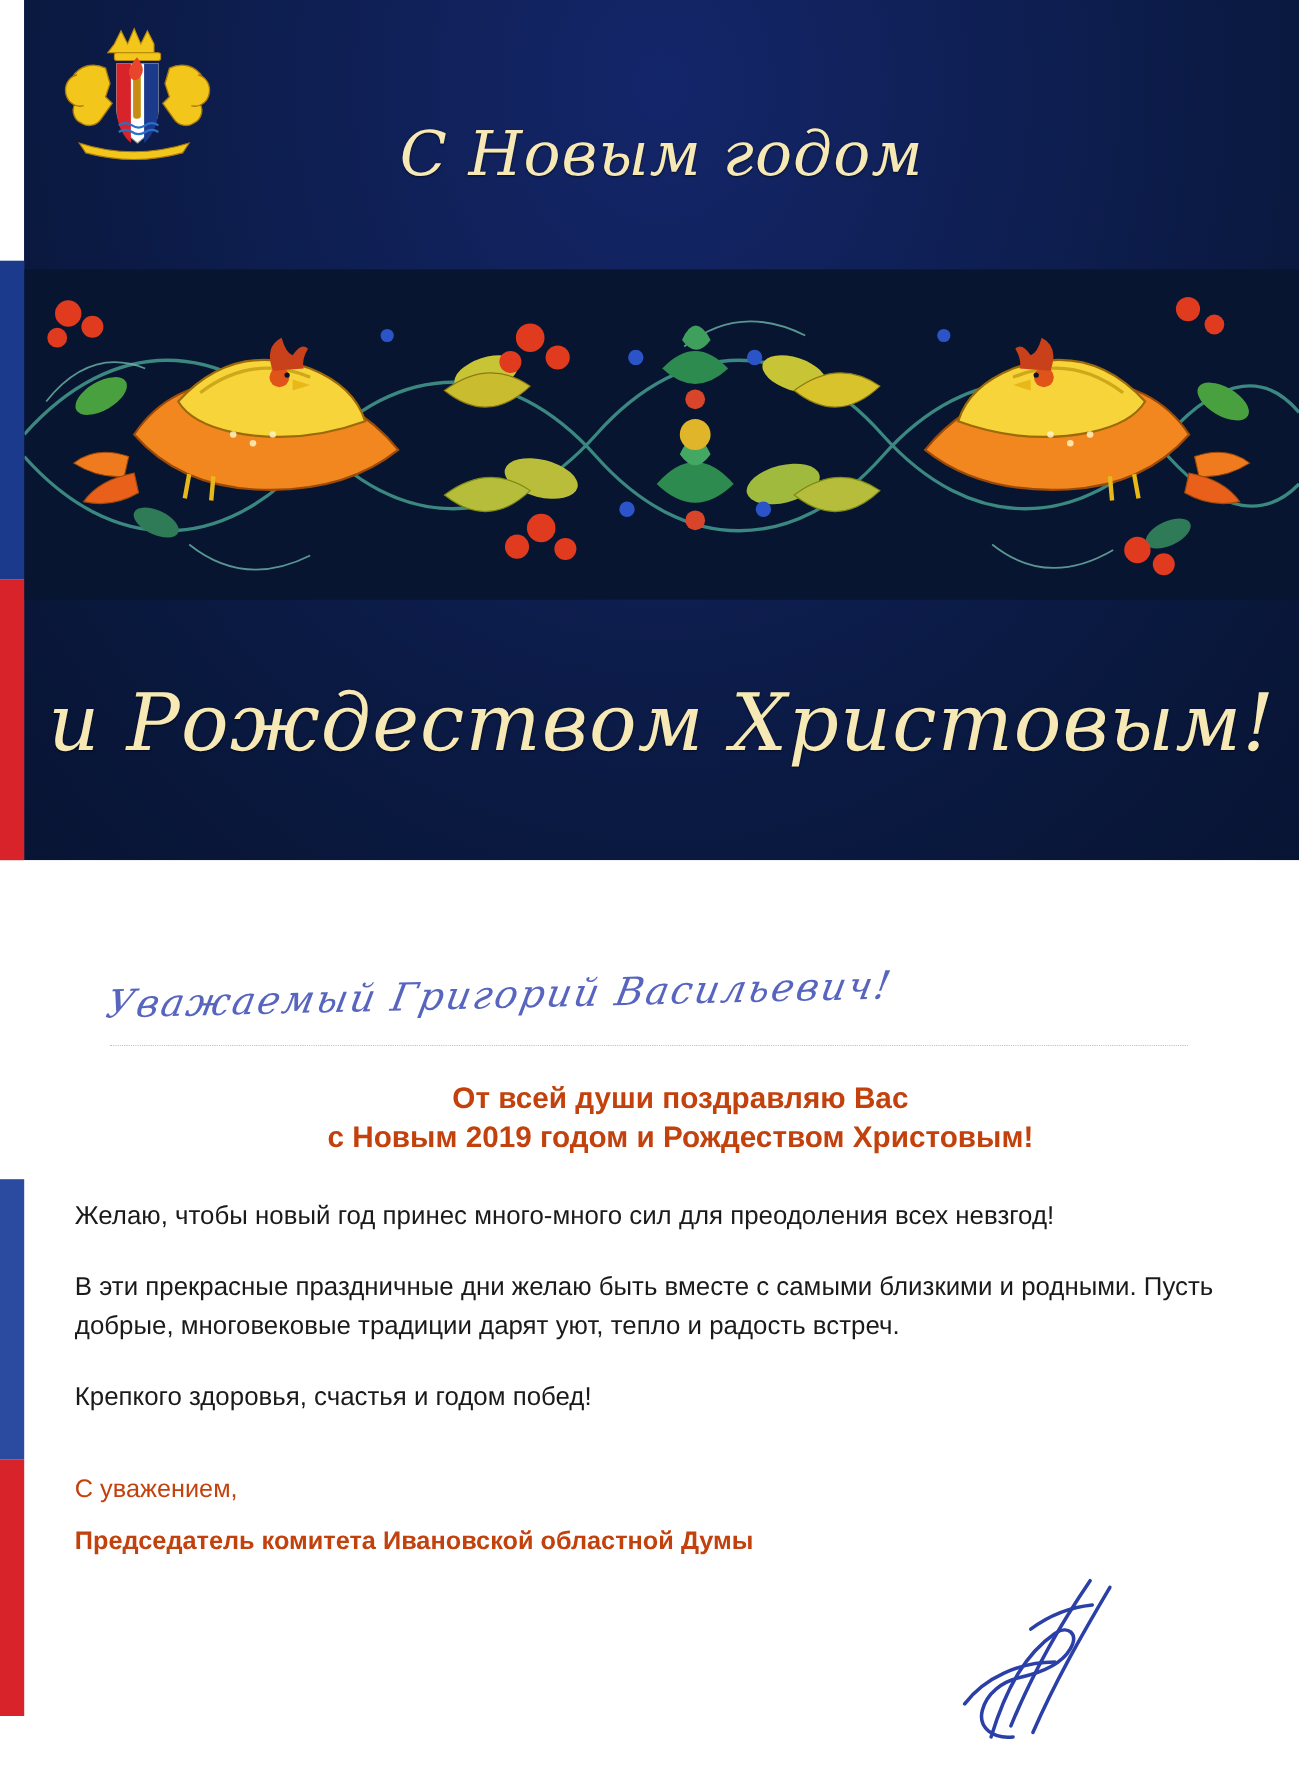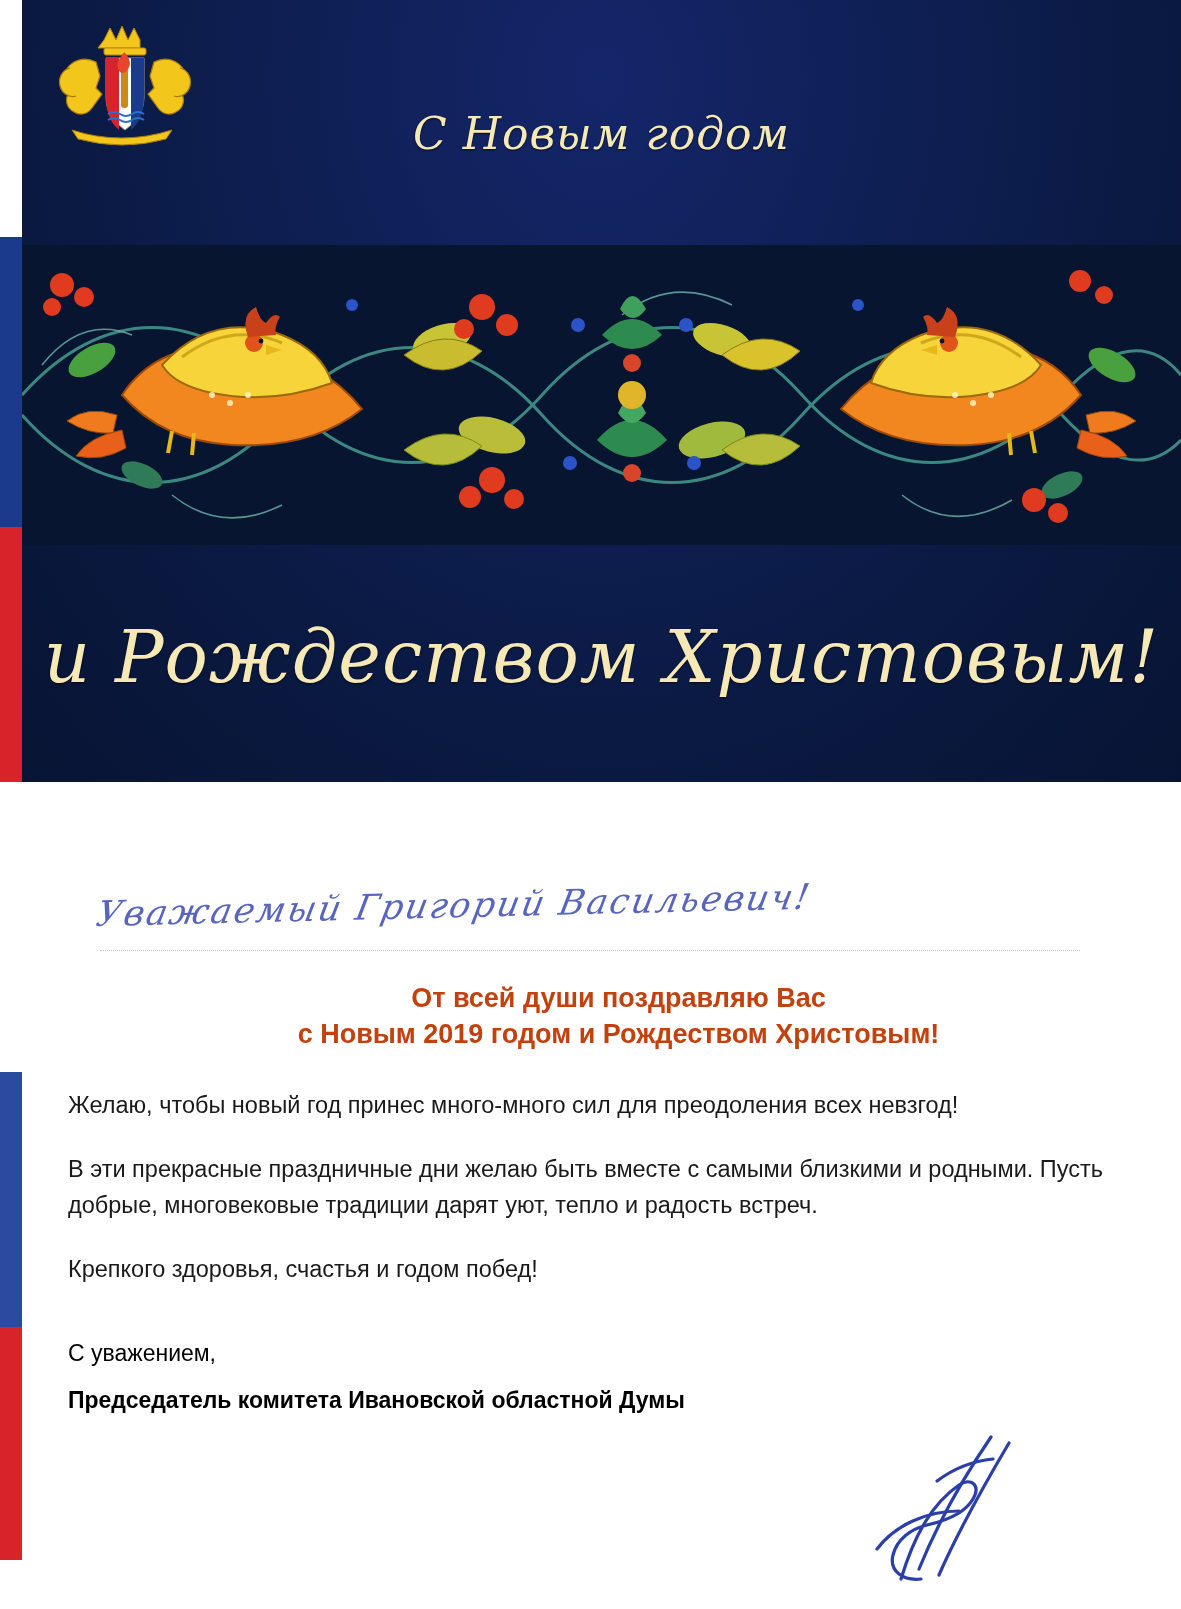--- a/index.html
+++ b/index.html
@@ -62,21 +62,21 @@
     width: 100%;
     text-align: center;
     color: #f6e9b5;
     font-family: "DejaVu Serif", "Liberation Serif", serif;
     font-style: italic;
     letter-spacing: 1px;
     text-shadow: 0 1px 2px rgba(0,0,0,.6);
   }
   .greet-line1 {
     top: 108px;
-    font-size: 44px;
+    font-size: 56px;
   }
   .greet-line2 {
     top: 615px;
     font-size: 72px;
   }
 
   
   .ornament {
     position: absolute;
     left: 0;
@@ -148,21 +148,21 @@
     line-height: 36px;
   }
   .body-text p { margin: 0 0 28px 0; }
 
   .sign-block {
     position: absolute;
     left: 68px;
     top: 555px;
     width: 900px;
     font-size: 23px;
-    color: #000000;
+    color: #c2410c;
     line-height: 33px;
   }
   .sign-regards { font-weight: normal; margin-bottom: 14px; }
   .sign-title { font-weight: bold; }
   .sign-name { font-weight: bold; margin-top: 18px; }
 
   .signature {
     position: absolute;
     right: 120px;
     bottom: 10px;

